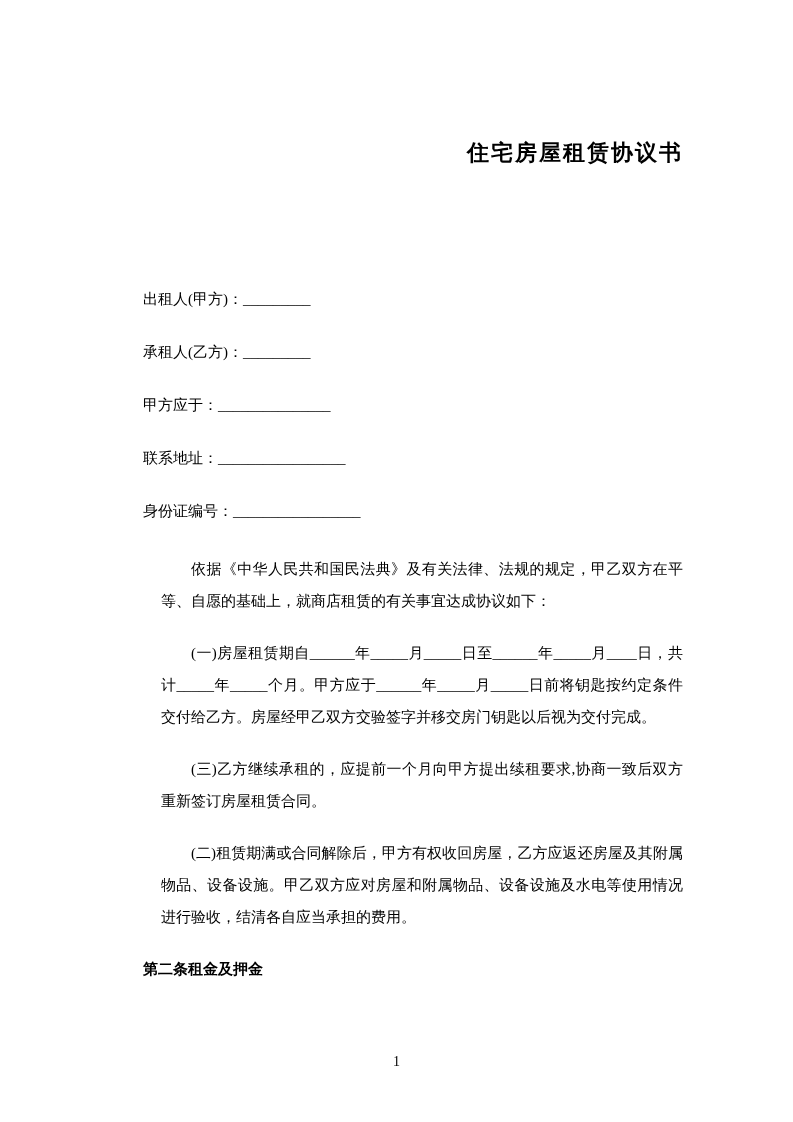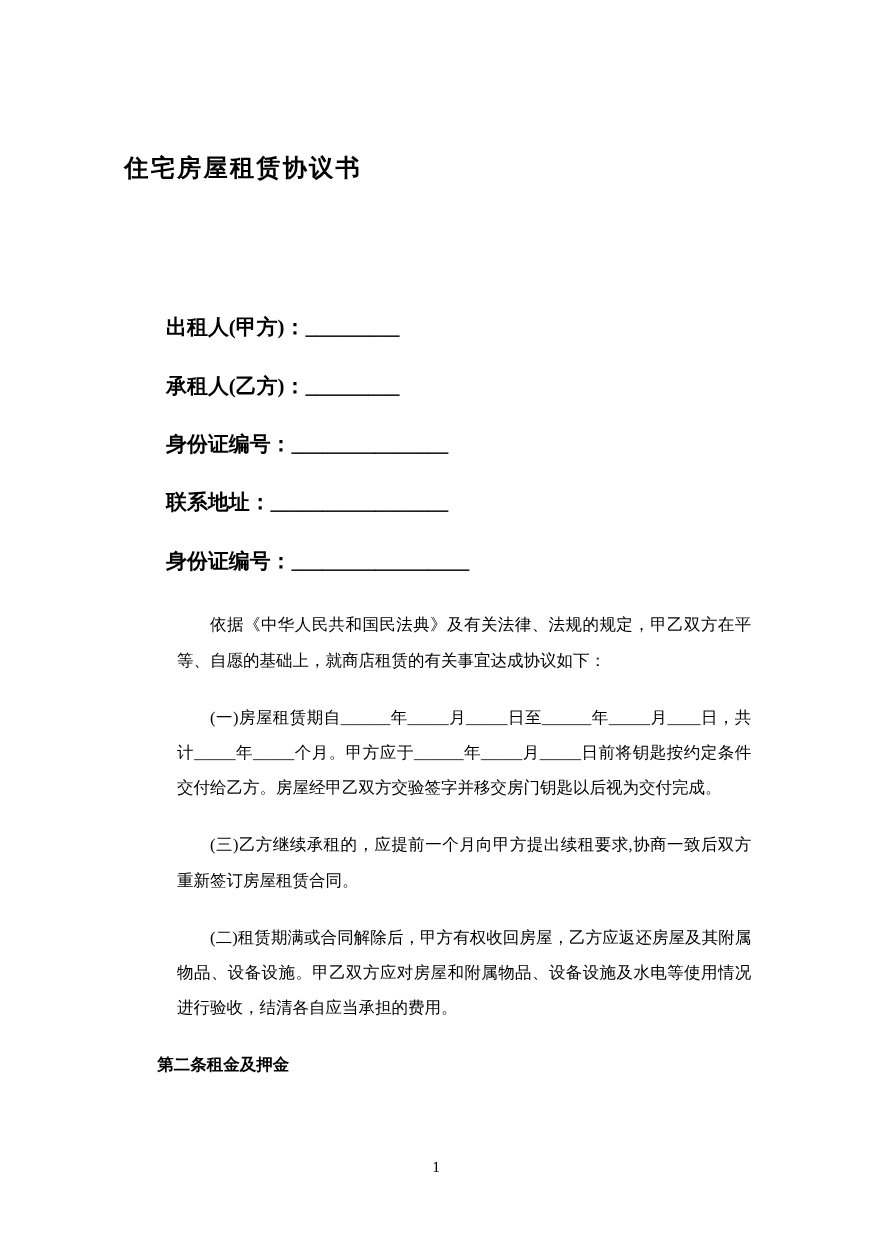--- a/index.html
+++ b/index.html
@@ -13,28 +13,28 @@
     position: relative;
     width: 793px;
     height: 1122px;
     background: #ffffff;
     overflow: hidden;
     padding: 140px 110px 0 113px;
   }
   .doc-title {
     font-size: 22px;
     font-weight: bold;
-    text-align: left;
+    text-align: right;
     letter-spacing: 2px;
     line-height: 26px;
   }
   .fields-block { margin-top: 122px; }
   .field {
-    font-size: 19px;
-    font-weight: bold;
+    font-size: 15px;
+    font-weight: normal;
     line-height: 22px;
     margin-bottom: 31px;
     text-indent: 2em;
     white-space: nowrap;
   }
   .para {
     font-size: 15px;
     line-height: 32px;
     text-indent: 2em;
     margin-bottom: 20px;
@@ -60,21 +60,21 @@
 </head>
 <body>
 
 <div class="page">
 
   <h1 class="doc-title">住宅房屋租赁协议书</h1>
 
   <div class="fields-block">
     <p class="field">出租人(甲方)：_________</p>
     <p class="field">承租人(乙方)：_________</p>
-    <p class="field">身份证编号：_______________</p>
+    <p class="field">甲方应于：_______________</p>
     <p class="field">联系地址：_________________</p>
     <p class="field">身份证编号：_________________</p>
   </div>
 
   <p class="para">依据《中华人民共和国民法典》及有关法律、法规的规定，甲乙双方在平等、自愿的基础上，就商店租赁的有关事宜达成协议如下：</p>
 
 
   <p class="para">(一)房屋租赁期自______年_____月_____日至______年_____月____日，共计_____年_____个月。甲方应于______年_____月_____日前将钥匙按约定条件交付给乙方。房屋经甲乙双方交验签字并移交房门钥匙以后视为交付完成。</p>
 
   <p class="para">(三)乙方继续承租的，应提前一个月向甲方提出续租要求,协商一致后双方重新签订房屋租赁合同。</p>

